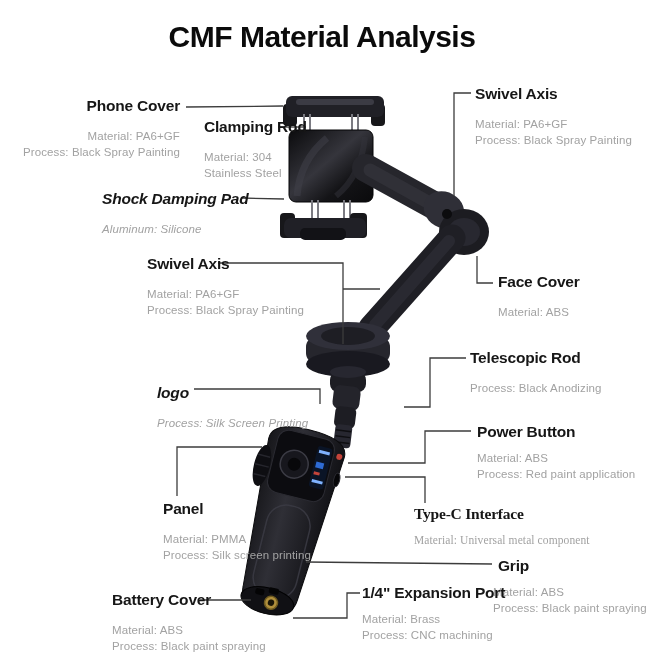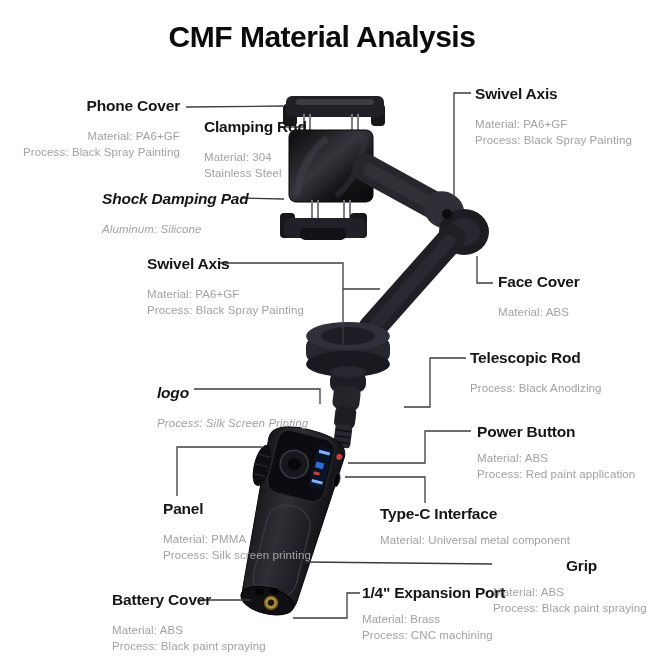--- a/index.html
+++ b/index.html
@@ -14,21 +14,21 @@
   svg.layer{position:absolute;left:0;top:0;}
   .part{position:absolute;}
   .part-name{
     font-size:15.5px;font-weight:bold;color:#161616;line-height:1.15;letter-spacing:-0.2px;
   }
   .part-details{
     margin-top:13px;font-size:11.5px;color:#a2a2a2;line-height:1.4;letter-spacing:0.1px;
   }
   .tight .part-details{margin-top:9px;}
   .alignr{text-align:right;}
-  .indent .part-name{padding-left:5px;text-align:center;}
+  .indent .part-name{padding-left:5px;}
 </style>
 </head>
 <body>
 
 <div class="canvas">
 
   <div class="title">CMF Material Analysis</div>
 
   <svg class="layer" width="669" height="669" viewBox="0 0 669 669">
     <defs>
@@ -248,21 +248,21 @@
   </div>
 
   <div class="part tight" style="left:477px;top:423px;width:185px;">
     <div class="part-name">Power Button</div>
     <div class="part-details">
       <div>Material: ABS</div>
       <div>Process: Red paint application</div>
     </div>
   </div>
 
-  <div class="part tight" style="left:380px;top:505px;width:210px;">
+  <div class="part tight" style="left:414px;top:505px;width:210px;font-family:Liberation Serif, serif;">
     <div class="part-name">Type-C Interface</div>
     <div class="part-details">
       <div>Material: Universal metal component</div>
     </div>
   </div>
 
   <div class="part tight indent" style="left:493px;top:557px;width:172px;">
     <div class="part-name">Grip</div>
     <div class="part-details">
       <div>Material: ABS</div>

